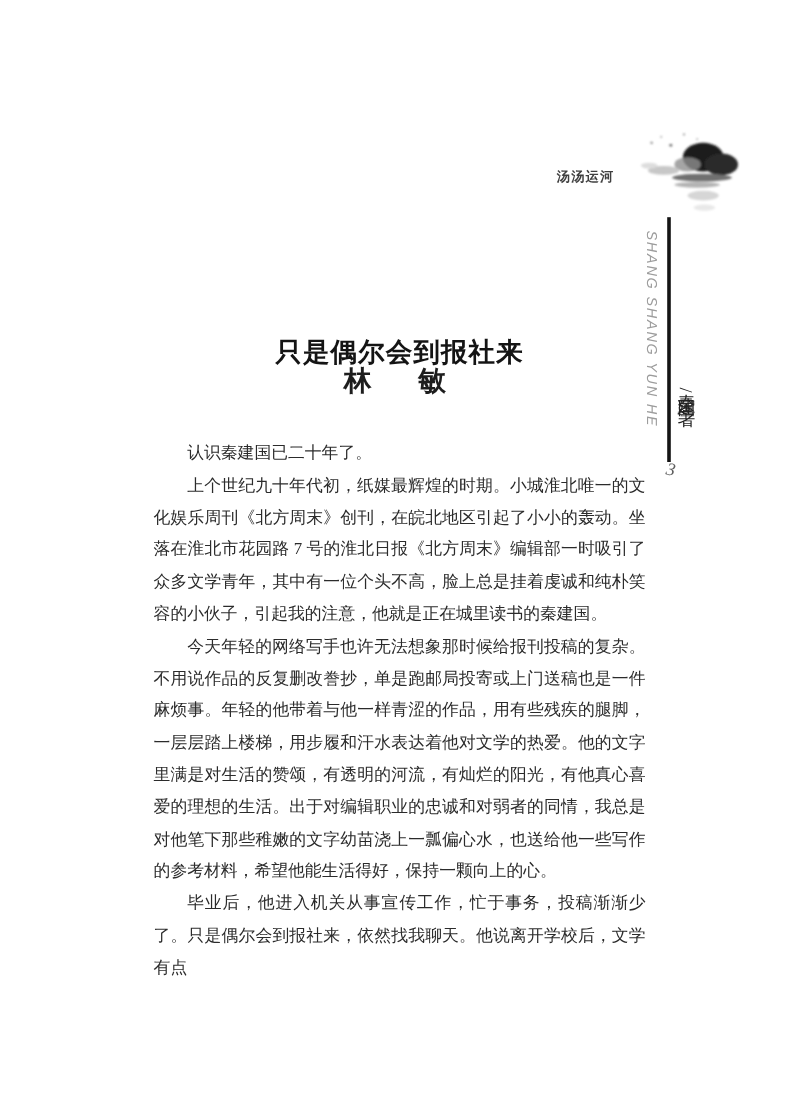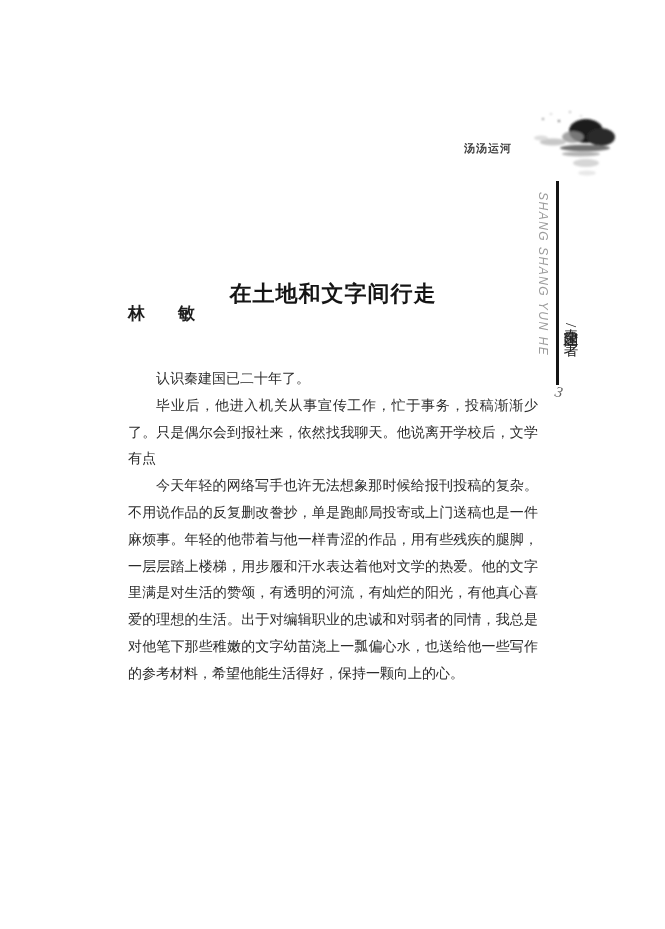--- a/index.html
+++ b/index.html
@@ -90,22 +90,22 @@
     font-weight: bold;
     letter-spacing: 1px;
     color: #141414;
     white-space: nowrap;
   }
   .article-author {
     position: absolute;
     left: 128px;
     top: 302px;
     width: 410px;
-    text-align: left;
-    font-size: 17px;
+    text-align: center;
+    font-size: 23px;
     font-weight: bold;
     letter-spacing: 8px;
     color: #1d1d1d;
     white-space: nowrap;
   }
   .article-body {
     position: absolute;
     left: 128px;
     top: 366px;
     width: 410px;
@@ -153,23 +153,24 @@
   </div>
 
   <div class="pinyin-vertical">SHANG SHANG YUN HE</div>
 
   <div class="rule-vertical"></div>
 
   <div class="byline-vertical">秦建国/著</div>
 
   <div class="page-number-script">3</div>
 
-  <h1 class="article-title">在土地和文字间行走</h1>
+  <h1 class="article-title">只是偶尔会到报社来</h1>
 
   <div class="article-author">林　敏</div>
 
   <div class="article-body">
       <p>认识秦建国已二十年了。</p>
+      <p>上个世纪九十年代初，纸媒最辉煌的时期。小城淮北唯一的文化娱乐周刊《北方周末》创刊，在皖北地区引起了小小的轰动。坐落在淮北市花园路 7 号的淮北日报《北方周末》编辑部一时吸引了众多文学青年，其中有一位个头不高，脸上总是挂着虔诚和纯朴笑容的小伙子，引起我的注意，他就是正在城里读书的秦建国。</p>
+      <p>今天年轻的网络写手也许无法想象那时候给报刊投稿的复杂。不用说作品的反复删改誊抄，单是跑邮局投寄或上门送稿也是一件麻烦事。年轻的他带着与他一样青涩的作品，用有些残疾的腿脚，一层层踏上楼梯，用步履和汗水表达着他对文学的热爱。他的文字里满是对生活的赞颂，有透明的河流，有灿烂的阳光，有他真心喜爱的理想的生活。出于对编辑职业的忠诚和对弱者的同情，我总是对他笔下那些稚嫩的文字幼苗浇上一瓢偏心水，也送给他一些写作的参考材料，希望他能生活得好，保持一颗向上的心。</p>
       <p>毕业后，他进入机关从事宣传工作，忙于事务，投稿渐渐少了。只是偶尔会到报社来，依然找我聊天。他说离开学校后，文学有点</p>
-      <p>今天年轻的网络写手也许无法想象那时候给报刊投稿的复杂。不用说作品的反复删改誊抄，单是跑邮局投寄或上门送稿也是一件麻烦事。年轻的他带着与他一样青涩的作品，用有些残疾的腿脚，一层层踏上楼梯，用步履和汗水表达着他对文学的热爱。他的文字里满是对生活的赞颂，有透明的河流，有灿烂的阳光，有他真心喜爱的理想的生活。出于对编辑职业的忠诚和对弱者的同情，我总是对他笔下那些稚嫩的文字幼苗浇上一瓢偏心水，也送给他一些写作的参考材料，希望他能生活得好，保持一颗向上的心。</p>
     </div>
 
 </div>
 
 </body></html>

